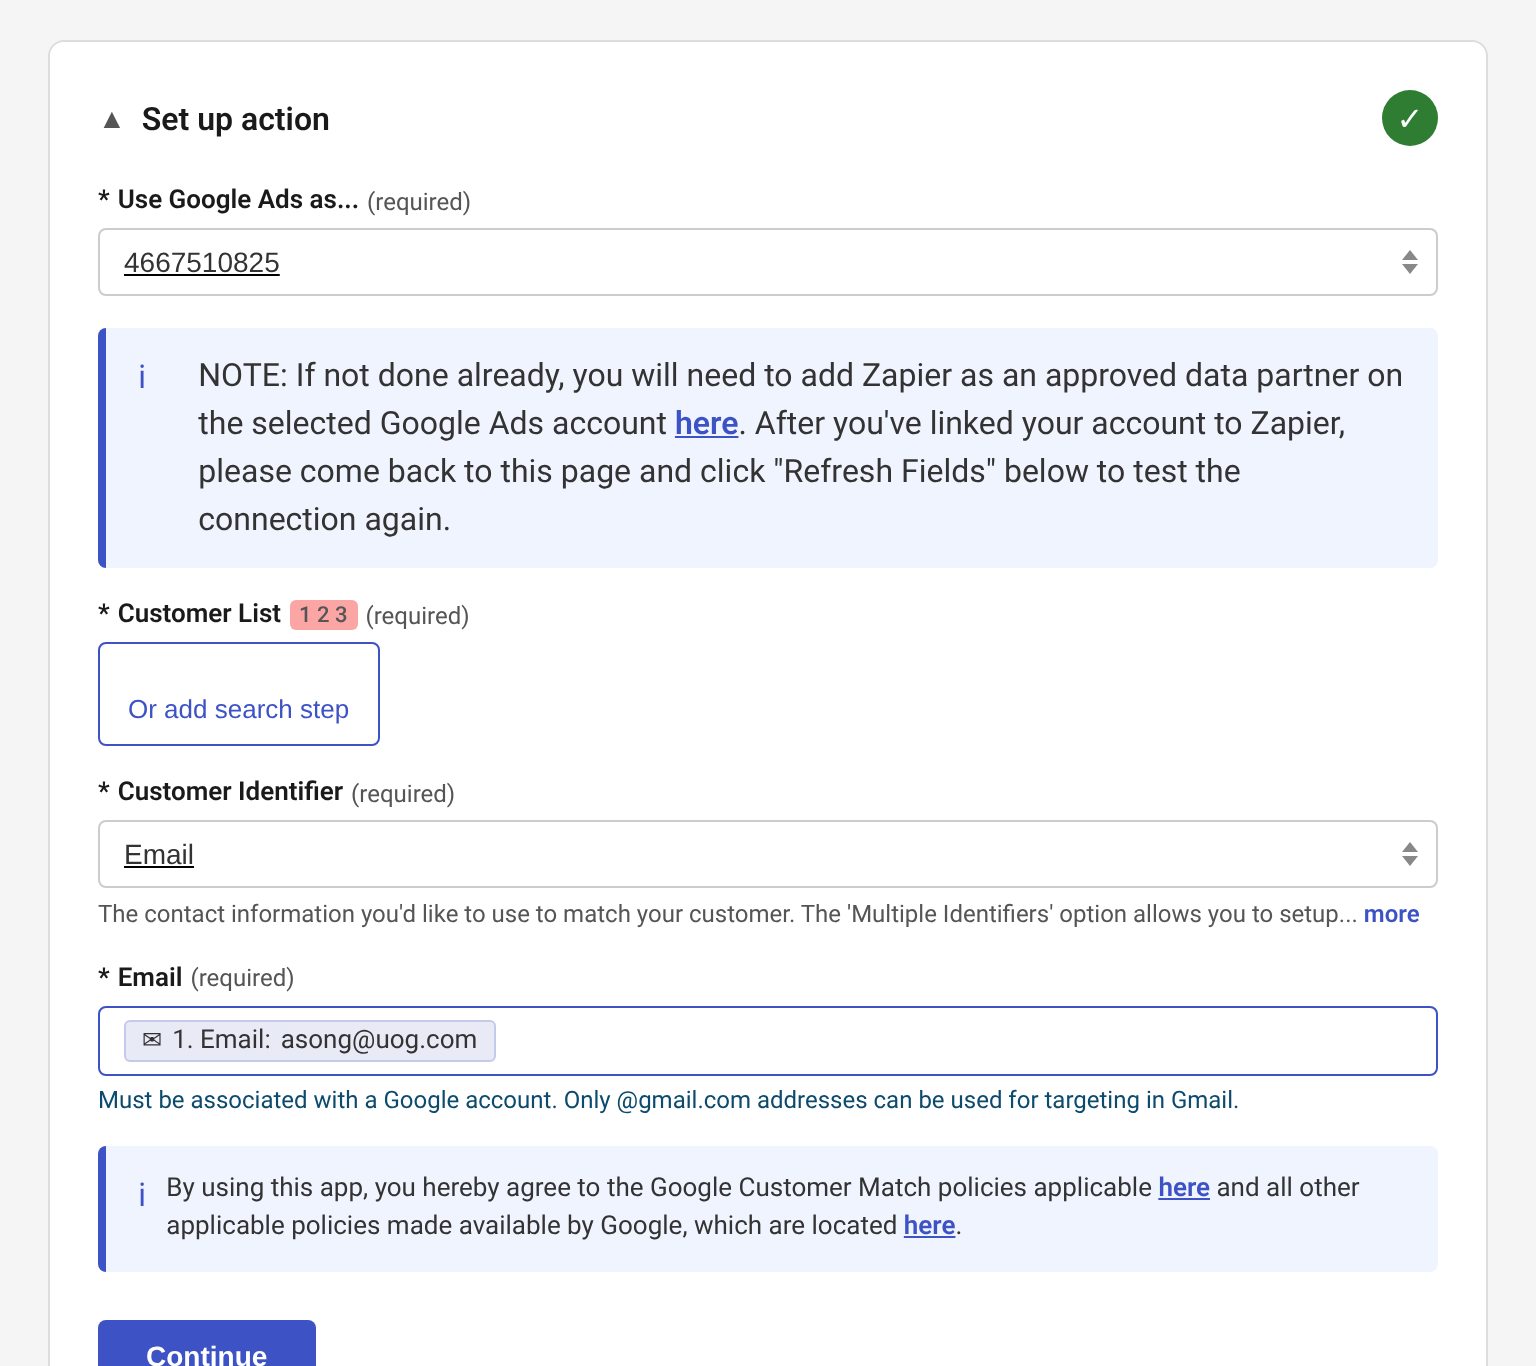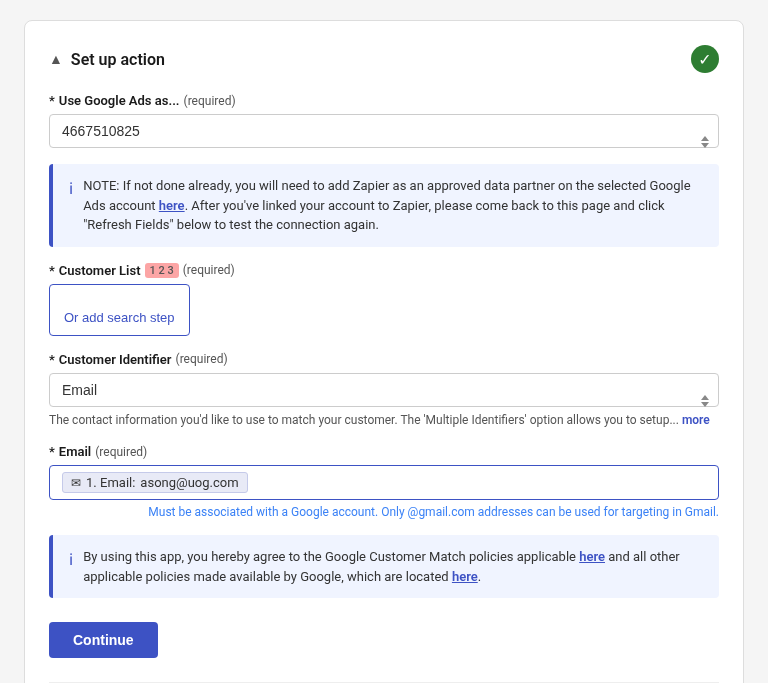--- a/index.html
+++ b/index.html
@@ -75,21 +75,22 @@
       color: #555;
     }
     .field-label .label-text-small {
       font-size: 12px;
       font-weight: 400;
       color: #555;
     }
     .input-wrapper {
       position: relative;
       display: flex;
-      align-items: flex-end;
+      align-items: center;
+      text-decoration: underline;
     }
     .input-field {
       width: 100%;
       border: 1px solid #ccc;
       border-radius: 4px;
       padding: 8px 32px 8px 12px;
       font-size: 14px;
       color: #333;
       background: #fff;
       appearance: none;
@@ -130,23 +131,24 @@
       display: flex;
       gap: 10px;
     }
     .note-box .info-icon {
       color: #3d52c4;
       font-size: 16px;
       flex-shrink: 0;
       margin-top: 1px;
     }
     .note-box .note-text {
-      font-size: 13px;
+      font-size: 16px;
       color: #333;
       line-height: 1.5;
+      margin-left: 16px;
     }
     .note-box .note-text a {
       color: #3d52c4;
       font-weight: 600;
       text-decoration: underline;
     }
     .customer-list-row {
       display: flex;
       gap: 8px;
       align-items: center;
@@ -195,23 +197,22 @@
       border-radius: 3px;
       padding: 2px 8px;
       font-size: 13px;
       color: #333;
     }
     .email-tag .email-icon {
       font-size: 12px;
     }
     .gmail-hint {
       font-size: 12px;
-      color: #3b82f6;
+      color: #0c4a6e;
       margin-top: 5px;
-      text-align: right;
     }
     .policy-box {
       background: #f0f4ff;
       border-left: 4px solid #3d52c4;
       border-radius: 4px;
       padding: 12px 16px;
       margin-top: 16px;
       display: flex;
       gap: 10px;
     }

